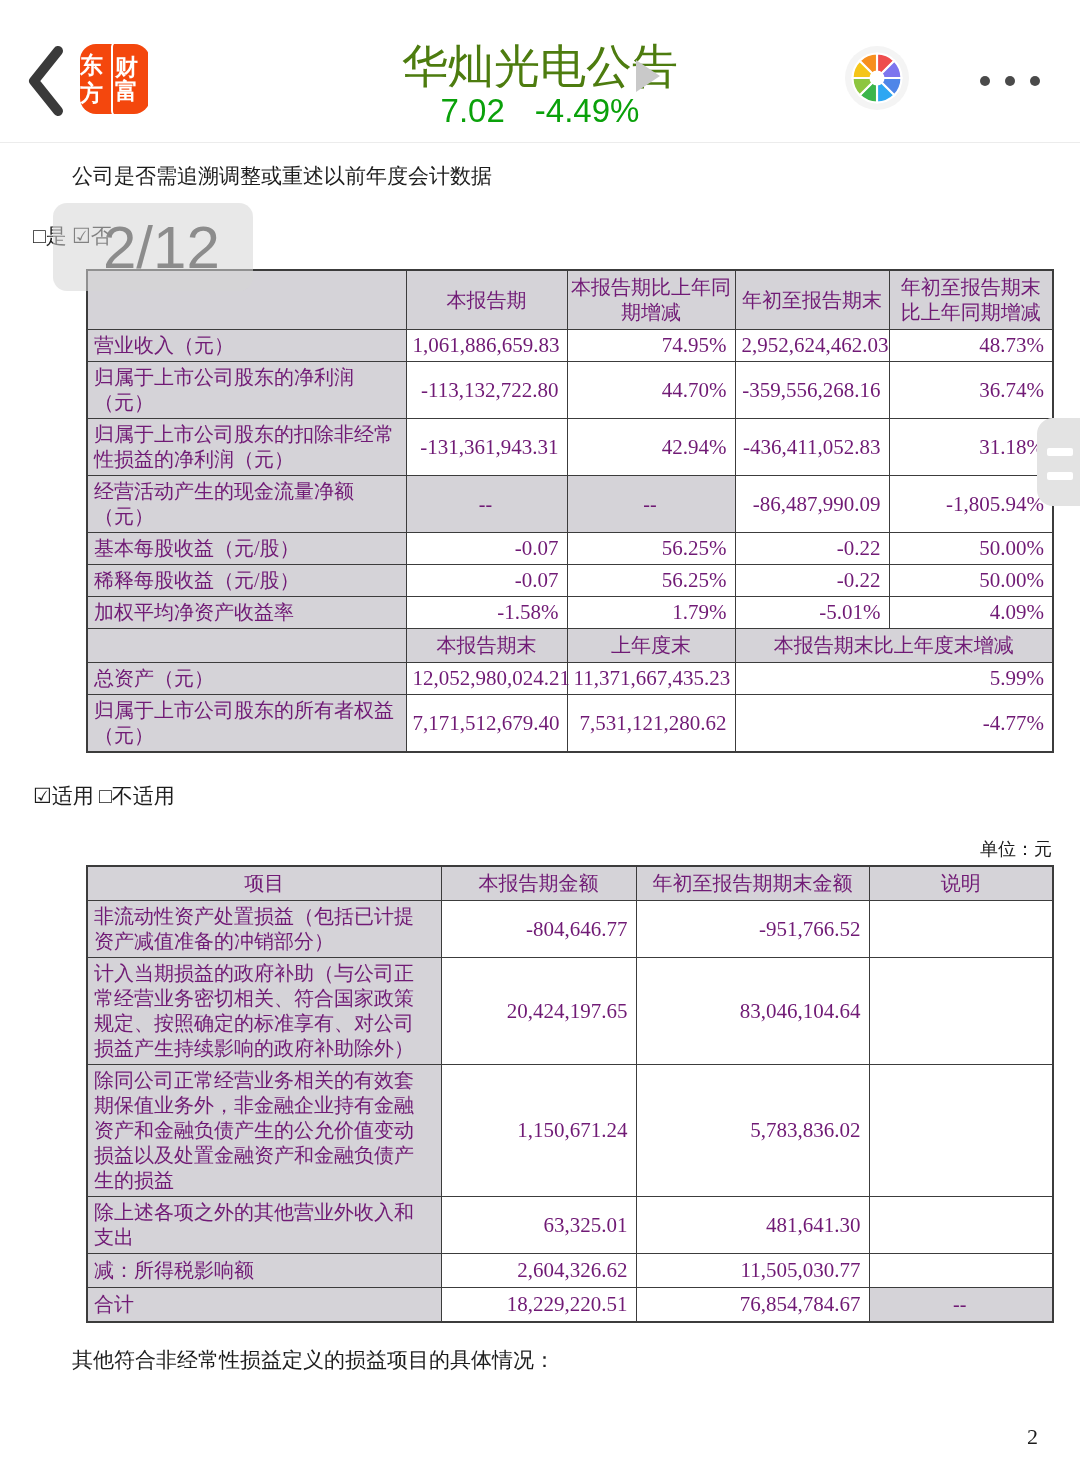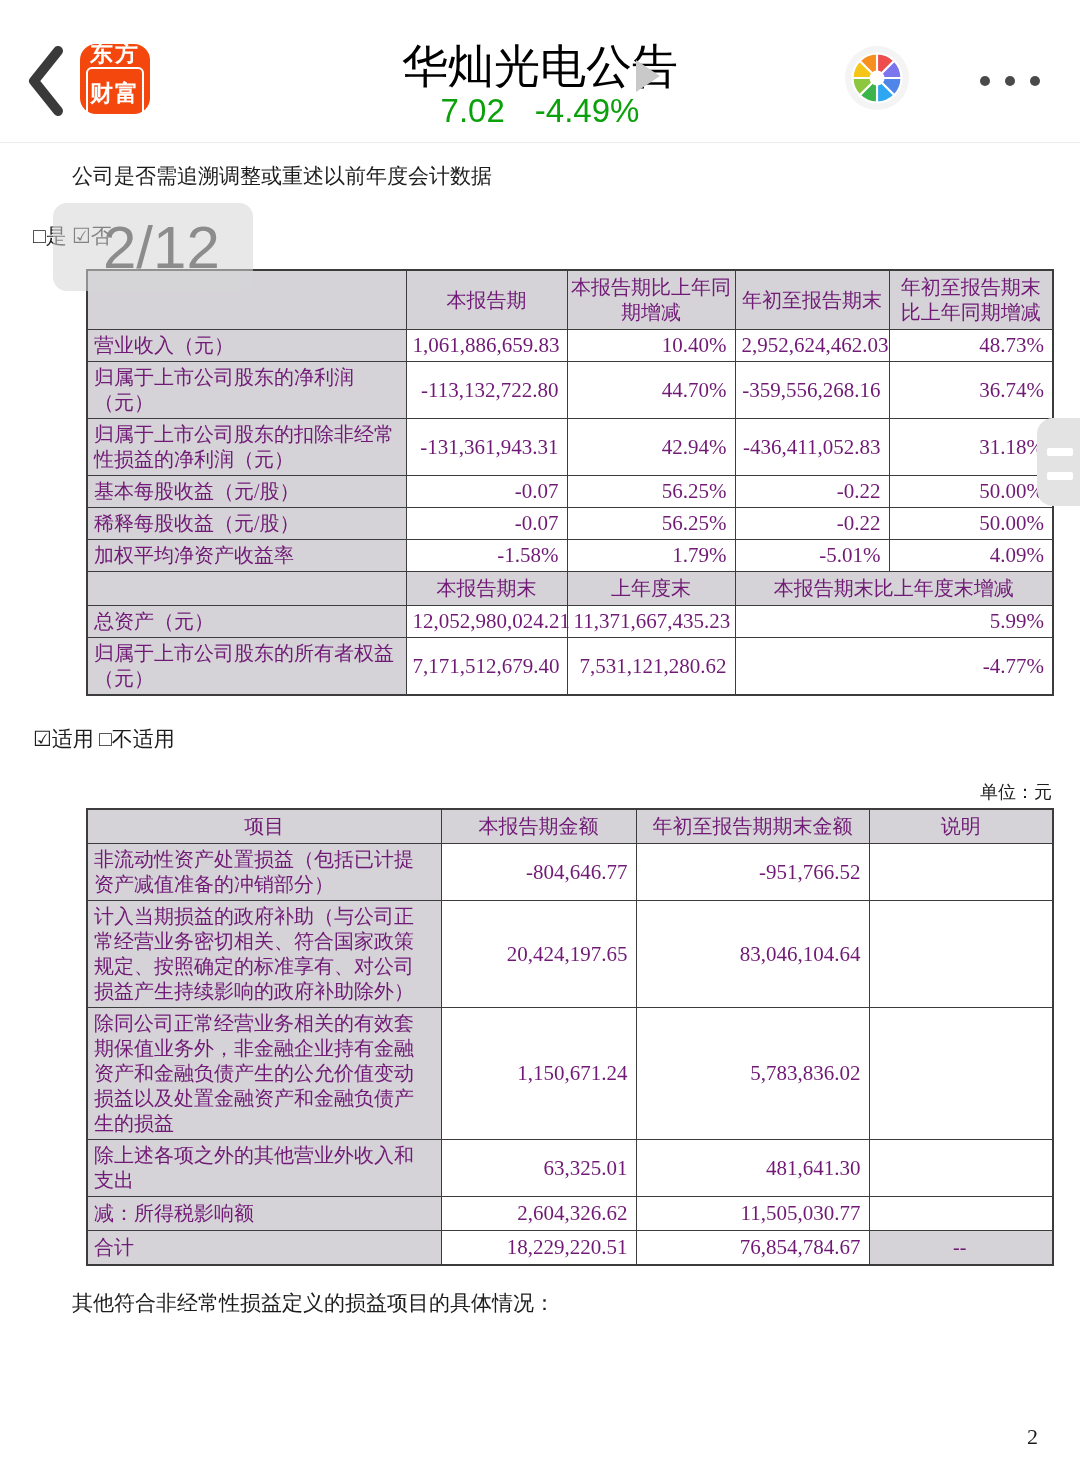--- a/index.html
+++ b/index.html
@@ -5,25 +5,25 @@
   * { margin:0; padding:0; box-sizing:border-box; }
   html,body { background:#fff; }
   .screen { position:relative; width:1080px; height:1470px; background:#fff; overflow:hidden;
             font-family:"Liberation Serif","DejaVu Serif",serif; color:#1c1c1c; }
 
   
   .topbar { position:absolute; top:0; left:0; width:1080px; height:143px; background:#fff;
             border-bottom:1px solid #ececec; font-family:"Liberation Sans","DejaVu Sans",sans-serif; }
   .back-btn { position:absolute; left:22px; top:44px; width:48px; height:74px; cursor:pointer; }
   .app-logo { position:absolute; left:80px; top:44px; width:70px; height:70px; border-radius:16px;
-              background:#f4470d; color:#fff; display:flex; flex-direction:column; align-items:center;
+              background:#f4470d; color:#fff; display:flex; flex-direction:row; align-items:center;
               justify-content:center; font-weight:bold; font-size:23px; line-height:28px; letter-spacing:2px; }
   .app-logo .l2 { border:2px solid #fff; border-radius:6px; padding:12px 2px; line-height:24px; }
   .doc-title { position:absolute; left:50%; transform:translateX(-50%); top:36px; font-size:46px;
-               color:#000000; white-space:nowrap; font-weight:500; }
+               color:#4d7c0f; white-space:nowrap; font-weight:500; }
   .title-caret { position:absolute; left:636px; top:60px; width:0; height:0;
                  border-top:16px solid transparent; border-bottom:16px solid transparent;
                  border-left:24px solid #c9c9c9; }
   .price-row { position:absolute; left:50%; transform:translateX(-50%); top:92px; font-size:33px;
                display:flex; gap:30px; white-space:nowrap; }
   .aperture-wrap { position:absolute; left:845px; top:46px; width:64px; height:64px; border-radius:50%;
                    background:#f4f4f4; display:flex; align-items:center; justify-content:center; cursor:pointer; }
   .more-btn { position:absolute; left:980px; top:66px; width:66px; height:30px; display:flex;
               align-items:center; gap:15px; cursor:pointer; }
   .more-btn i { width:10px; height:10px; border-radius:50%; background:#4a4a4a; }
@@ -123,37 +123,44 @@
           <tr class="hdr tall">
         <td></td>
         <td>本报告期</td>
         <td>本报告期比上年同期增减</td>
         <td>年初至报告期末</td>
         <td>年初至报告期末比上年同期增减</td>
       </tr>
       <tr>
         <td class="g lbl">营业收入（元）</td>
         <td class="num">1,061,886,659.83</td>
-        <td class="num">10.40%</td>
+        <td class="num">74.95%</td>
         <td class="num">2,952,624,462.03</td>
         <td class="num">48.73%</td>
       </tr>
       <tr>
         <td class="g lbl">归属于上市公司股东的净利润（元）</td>
         <td class="num">-113,132,722.80</td>
         <td class="num">44.70%</td>
         <td class="num">-359,556,268.16</td>
         <td class="num">36.74%</td>
       </tr>
       <tr>
         <td class="g lbl">归属于上市公司股东的扣除非经常性损益的净利润（元）</td>
         <td class="num">-131,361,943.31</td>
         <td class="num">42.94%</td>
         <td class="num">-436,411,052.83</td>
         <td class="num">31.18%</td>
+      </tr>
+      <tr>
+        <td class="g lbl">经营活动产生的现金流量净额（元）</td>
+        <td class="g ctr">--</td>
+        <td class="g ctr">--</td>
+        <td class="num">-86,487,990.09</td>
+        <td class="num">-1,805.94%</td>
       </tr>
       <tr>
         <td class="g lbl">基本每股收益（元/股）</td>
         <td class="num">-0.07</td>
         <td class="num">56.25%</td>
         <td class="num">-0.22</td>
         <td class="num">50.00%</td>
       </tr>
       <tr>
         <td class="g lbl">稀释每股收益（元/股）</td>

